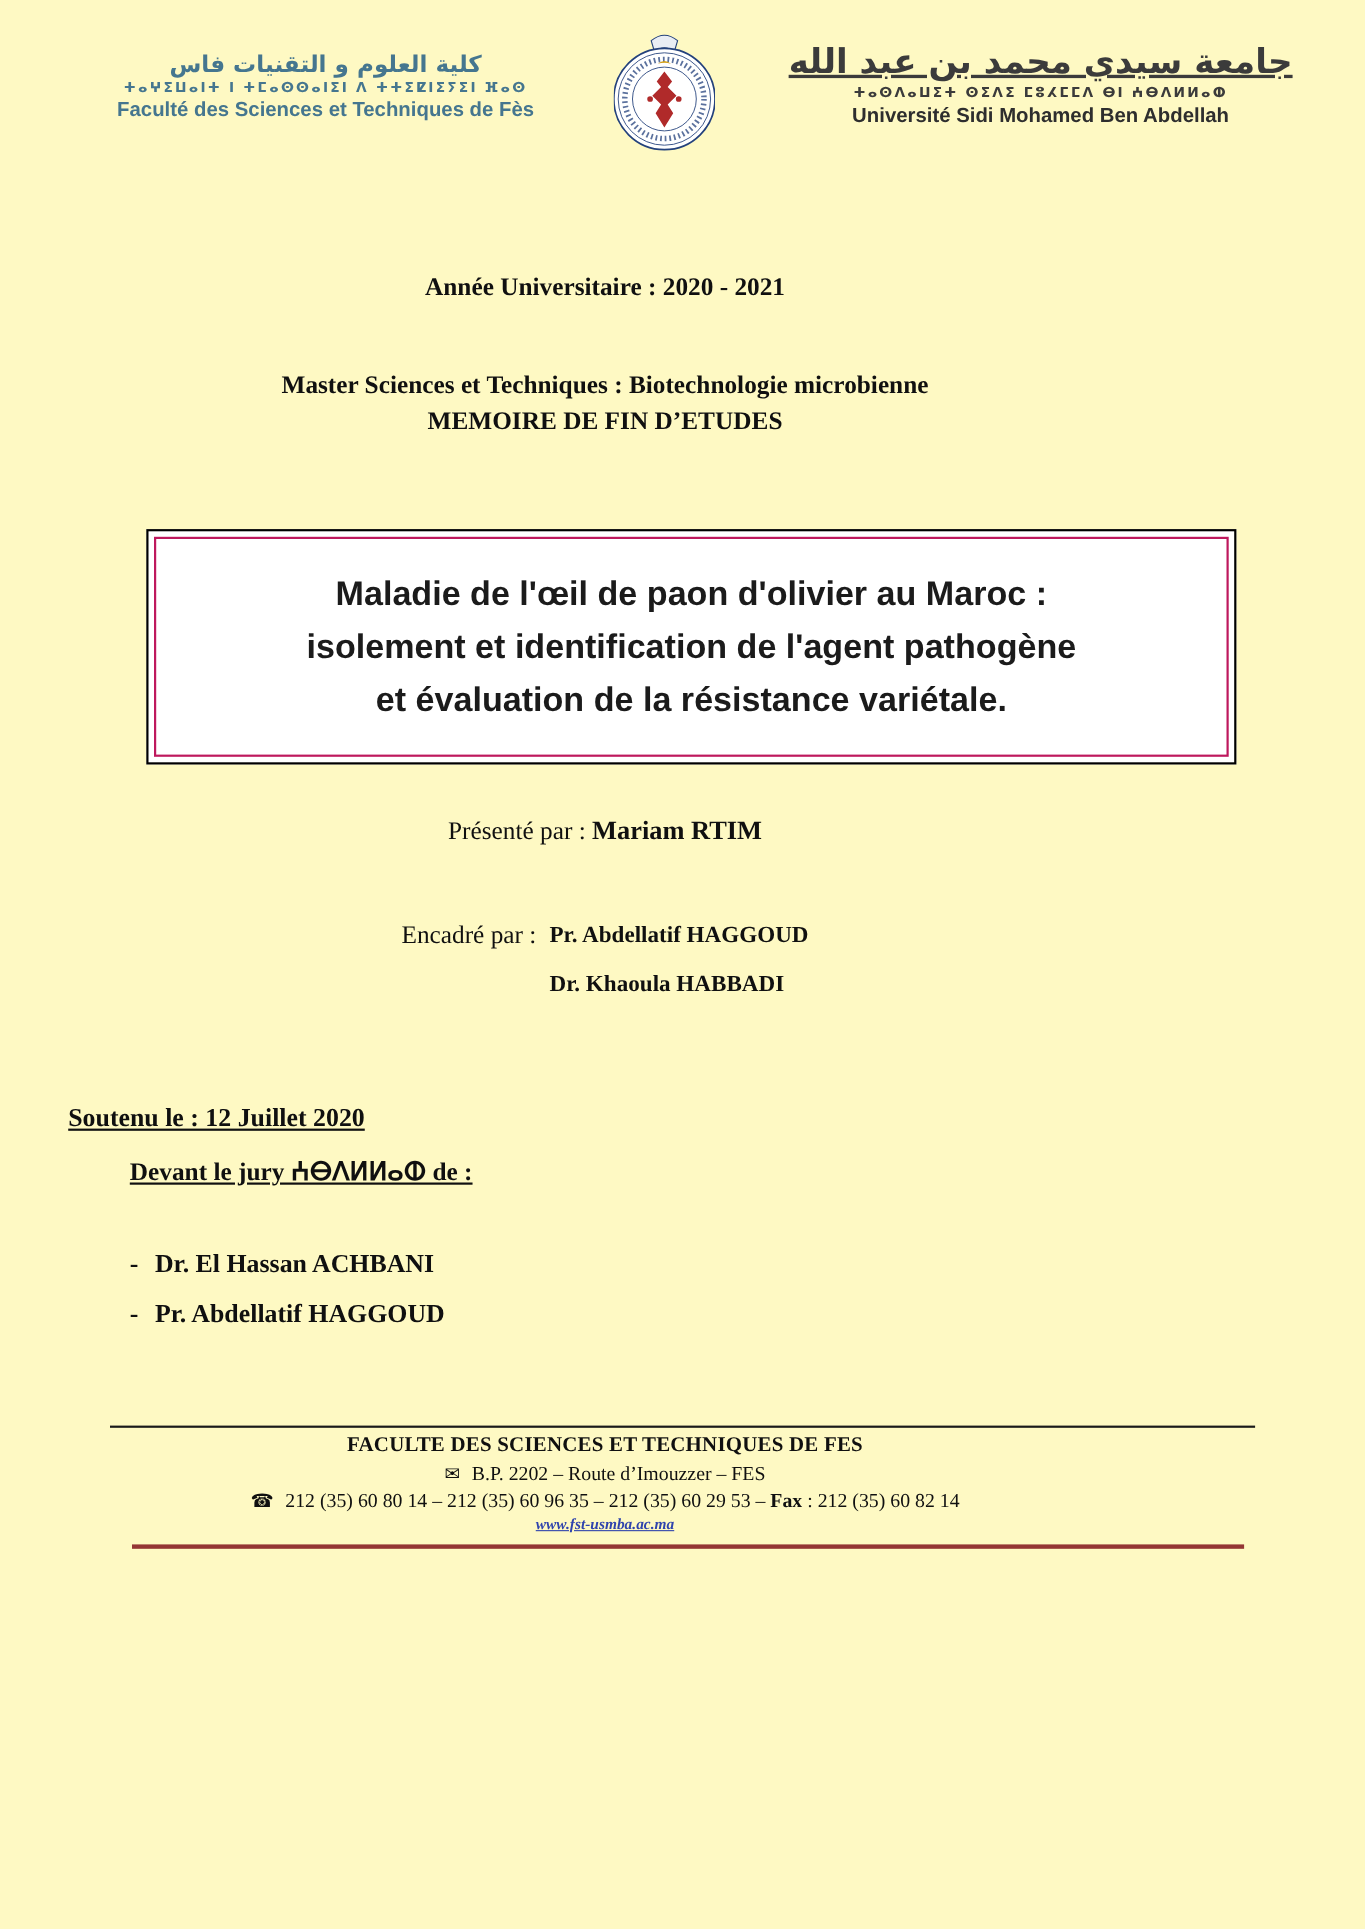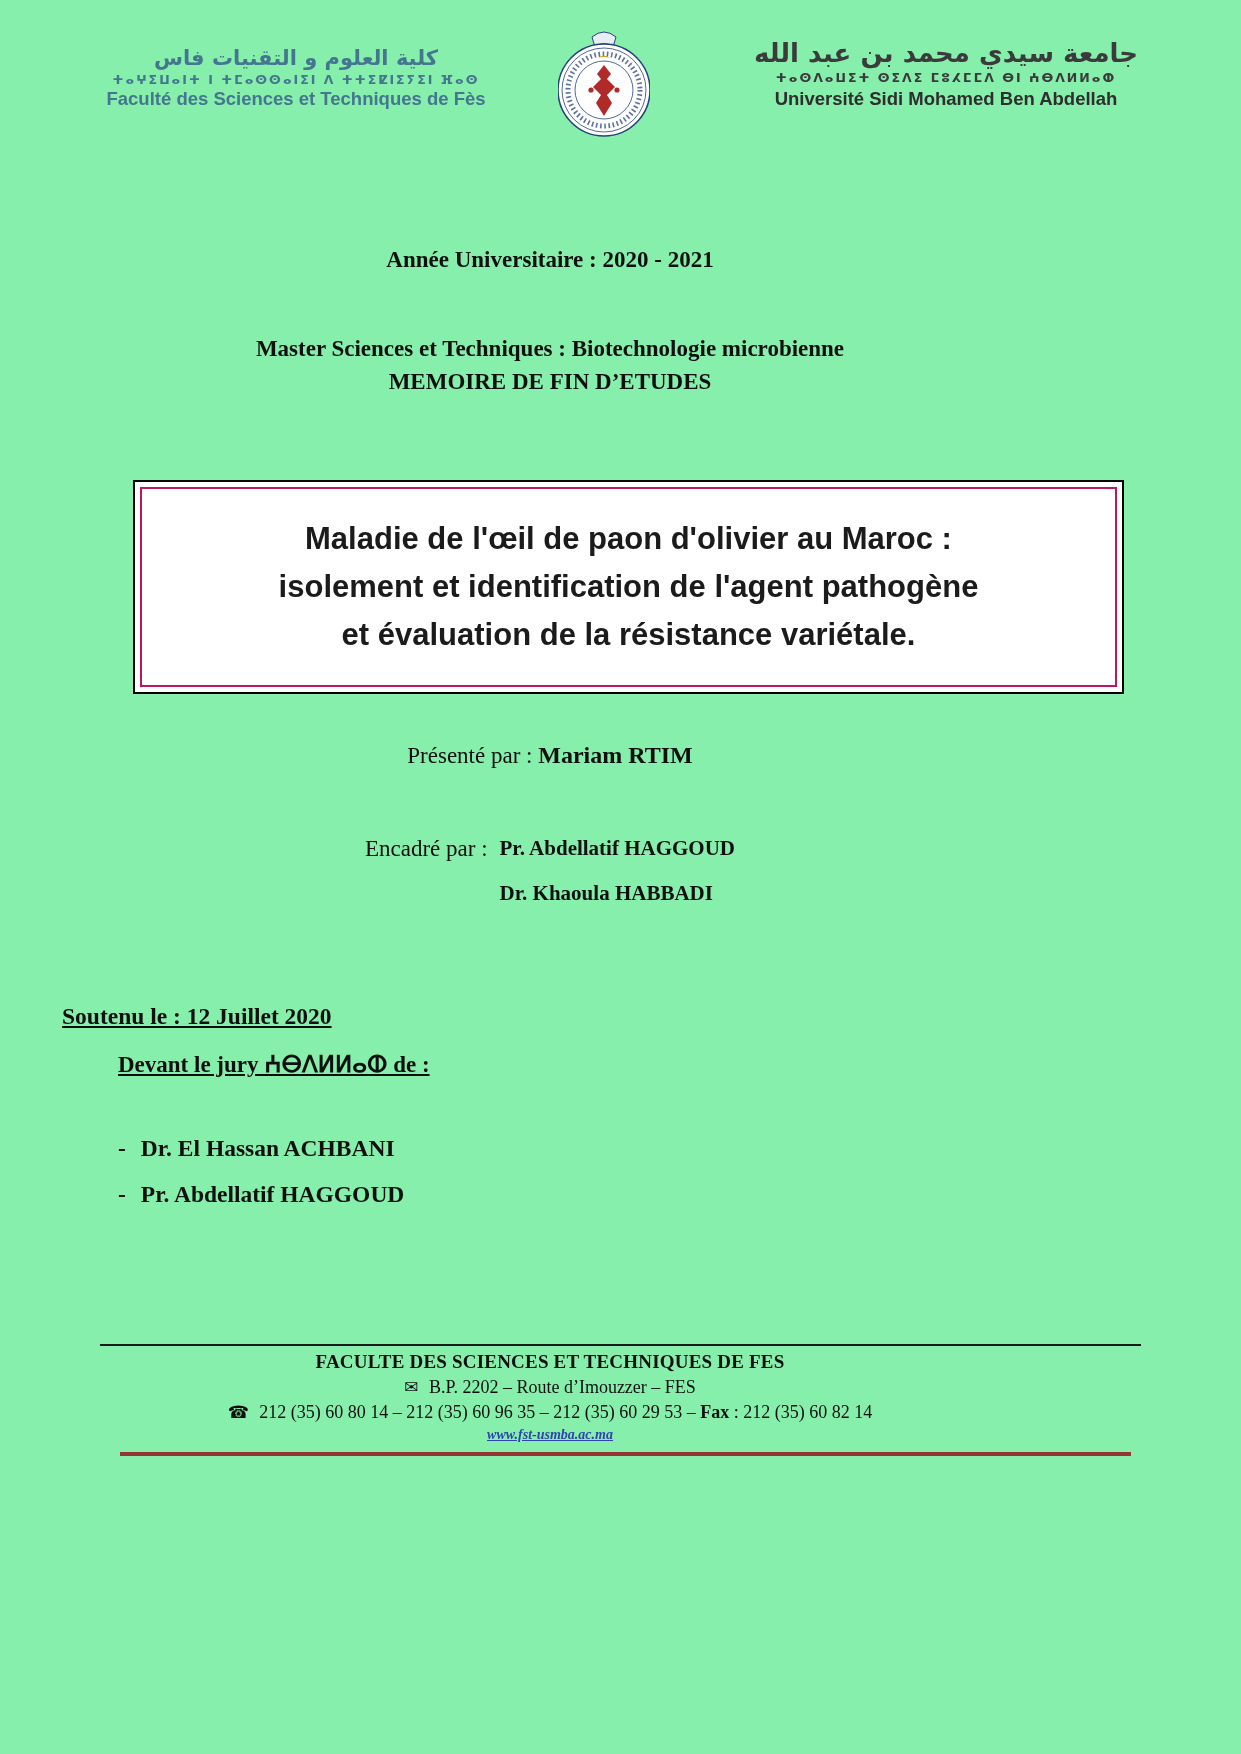--- a/index.html
+++ b/index.html
@@ -5,33 +5,33 @@
   :root{
     --faculty-blue:#45768f;
     --link-blue:#2f43ad;
     --maroon-line:#943634;
     --logo-red:#b02a2a;
     --logo-blue:#24427c;
     --logo-gold:#d4a017;
   }
   html,body{margin:0;padding:0;background:#ffffff;}
   .page{
-    position:relative;width:1241px;height:1754px;margin:0 auto;background:#86efac;
+    position:relative;width:1241px;height:1754px;margin:0 auto;background:#fef9c3;
     font-family:"Liberation Serif",serif;color:#101010;overflow:hidden;
   }
   
   .letterhead{display:flex;justify-content:space-between;align-items:flex-start;padding:24px 50px 0 86px;}
   .faculty-block{width:420px;text-align:center;color:var(--faculty-blue,#45768f);padding-top:22px;}
   .ar{font-family:"DejaVu Sans",sans-serif;direction:rtl;}
   .faculty-ar{font-size:21px;font-weight:bold;}
   .tifinagh{font-family:"DejaVu Sans",sans-serif;font-size:12.5px;font-weight:bold;letter-spacing:2px;margin-top:2px;white-space:nowrap;}
   .faculty-fr{font-family:"Liberation Sans",sans-serif;font-size:18.5px;font-weight:bold;margin-top:1px;}
   .logo-wrap{flex:0 0 auto;margin-top:0;}
   .university-block{width:490px;text-align:center;color:#3b3b3b;padding-top:14px;}
-  .univ-ar{font-size:26px;font-weight:bold;}
+  .univ-ar{font-size:31px;font-weight:bold;text-decoration:underline;}
   .univ-fr{font-family:"Liberation Sans",sans-serif;font-size:18.5px;font-weight:bold;margin-top:3px;color:#2e2e2e;}
   
   .center-col{width:900px;margin-left:100px;text-align:center;}
   .annee{margin-top:100px;font-size:23px;font-weight:bold;line-height:1.2;}
   .program{margin-top:58px;font-size:23px;font-weight:bold;line-height:1.45;}
   
   .title-box{margin:82px 0 0 133px;width:977px;border:2px solid #000;padding:5px;background:#fff;}
   .title-inner{
     border:2px solid #be185d;padding:26px 18px;text-align:center;
     font-family:"Liberation Sans",sans-serif;font-weight:bold;font-size:31px;line-height:1.55;color:#1b1b1b;
@@ -44,21 +44,21 @@
   .enc-label{font-size:23px;line-height:1.3;margin-right:12px;}
   .enc-names{padding-top:1px;}
   .enc-name{font-size:21px;font-weight:bold;line-height:1.3;margin-bottom:18px;}
   
   .soutenu{margin-top:76px;margin-left:62px;font-size:23.5px;font-weight:bold;text-decoration:underline;line-height:1.3;}
   .devant{margin-top:18px;margin-left:118px;font-size:23px;font-weight:bold;text-decoration:underline;line-height:1.3;}
   .jury{margin:54px 0 0 118px;padding:0;list-style:none;font-size:23.5px;font-weight:bold;}
   .jury li{line-height:28px;margin-bottom:18px;}
   .dash{margin-right:15px;}
   
-  .footer{position:absolute;left:0;top:1344px;width:1241px;}
+  .footer{position:absolute;left:0;top:1296px;width:1241px;}
   .footer-rule{margin-left:100px;width:1041px;border-top:2px solid #1a1a1a;}
   .footer-name{font-size:19px;font-weight:bold;margin-top:5px;letter-spacing:0.2px;}
   .footer-line{font-size:18px;margin-top:4px;}
   .icon{font-family:"DejaVu Sans",sans-serif;font-size:17px;margin-right:6px;}
   .fax{font-weight:bold;}
   .footer-url{font-size:14px;font-weight:bold;font-style:italic;margin-top:4px;}
   .footer-url a{color:var(--link-blue,#2f43ad);text-decoration:underline;}
   .maroon{margin-left:120px;margin-top:9px;width:1011px;height:4px;background:var(--maroon-line,#943634);}
 </style>
 </head>

